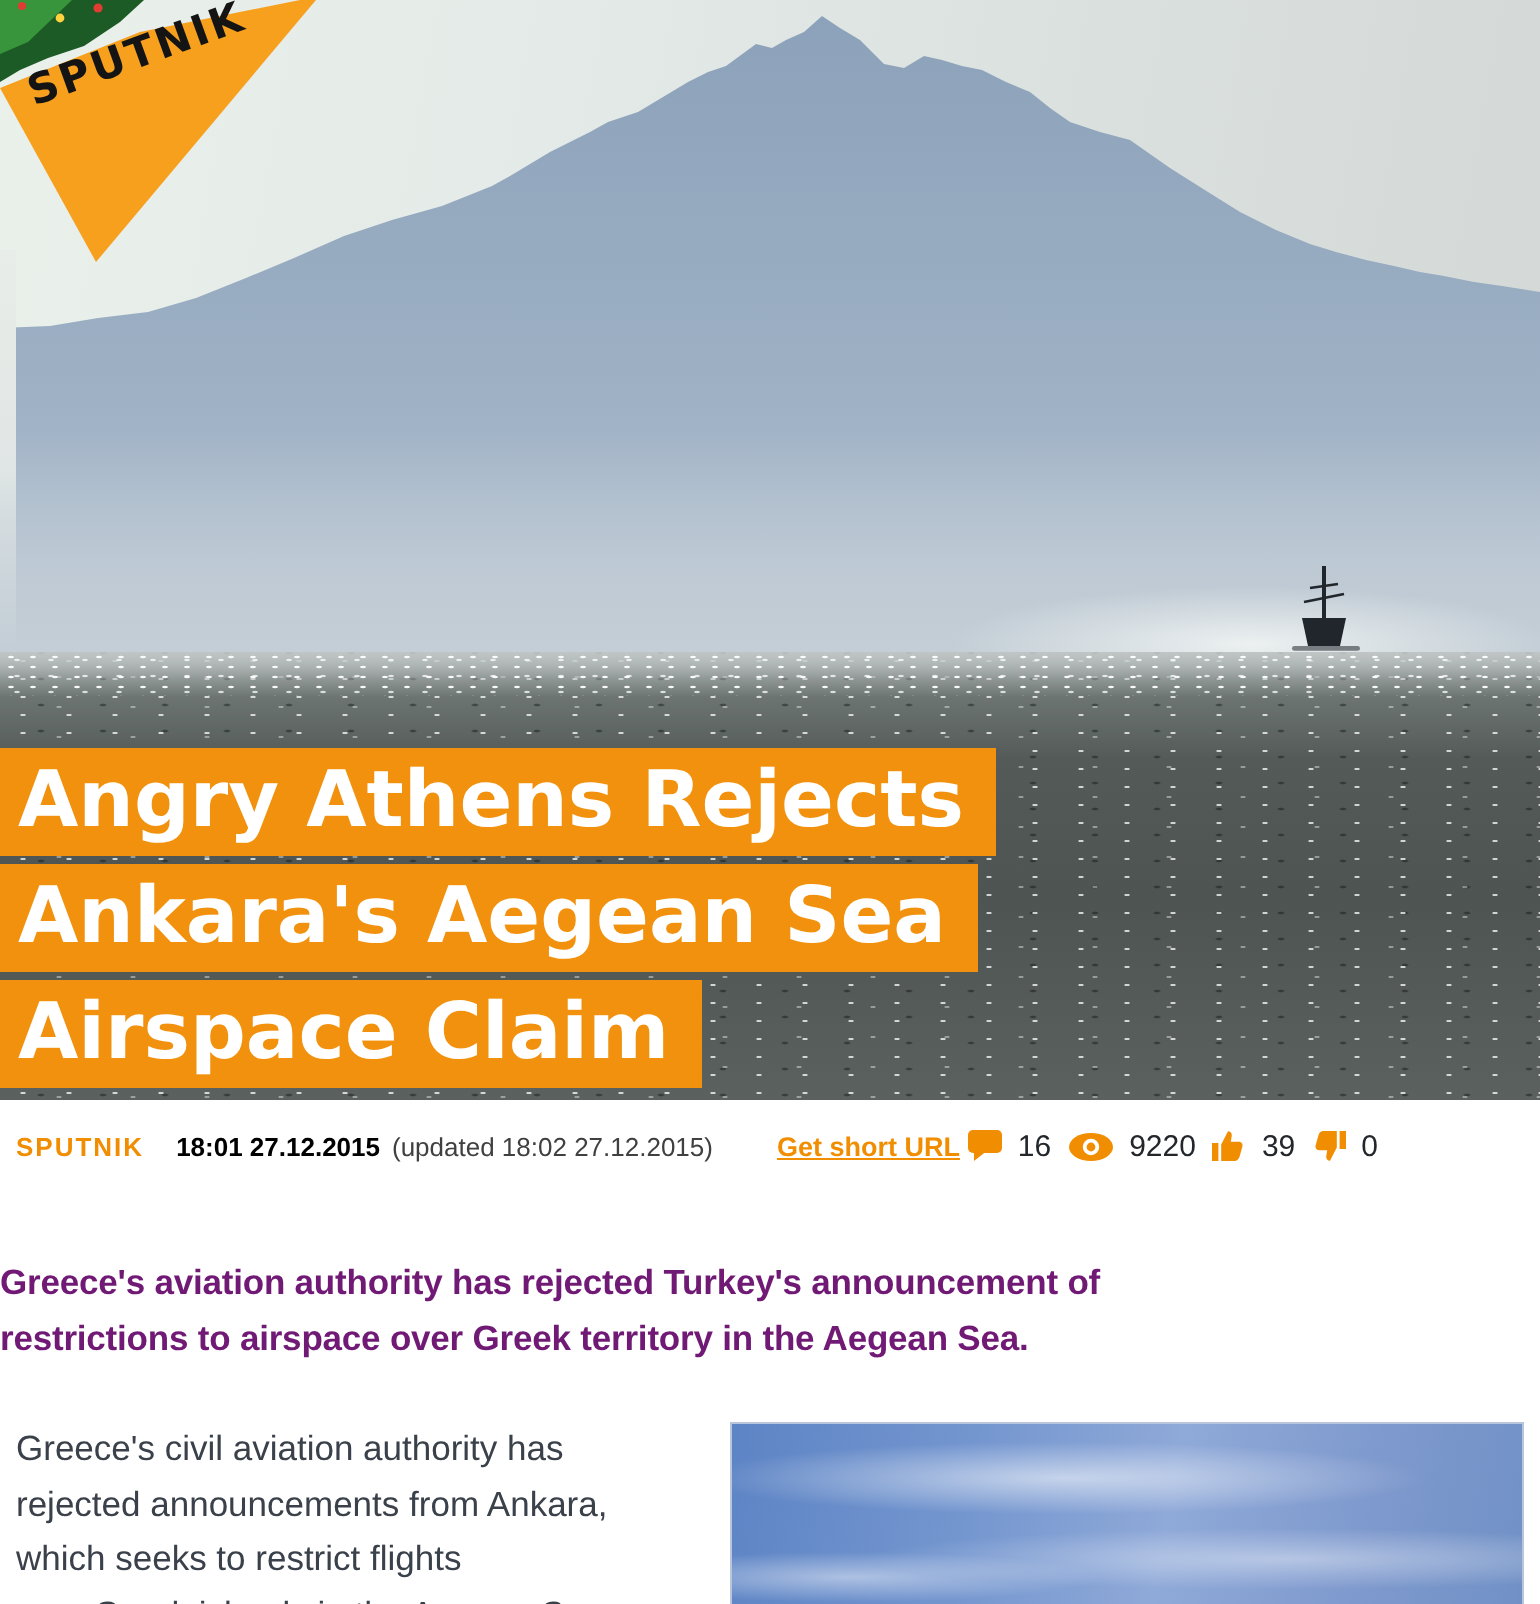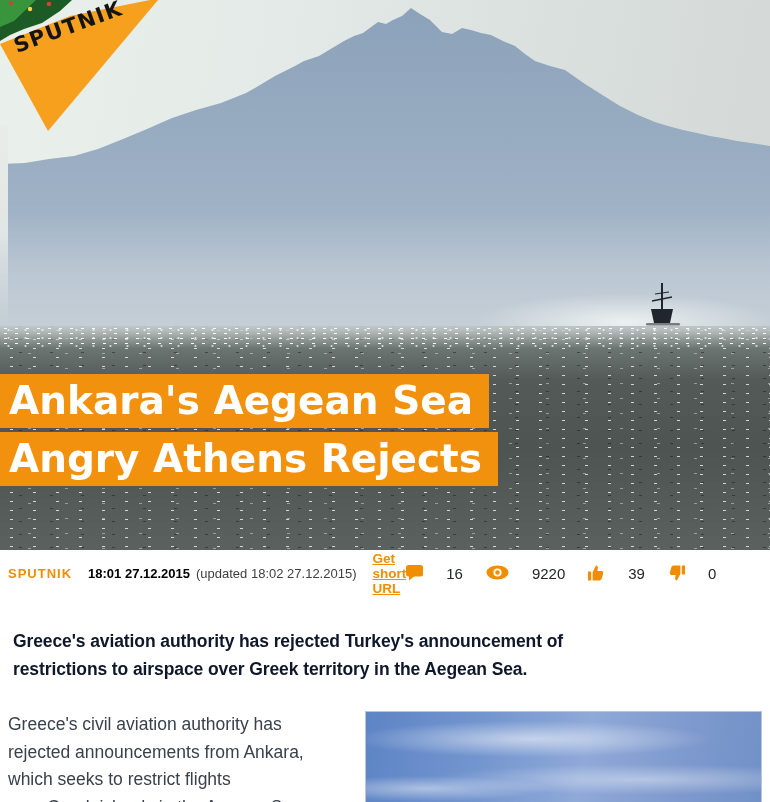--- a/index.html
+++ b/index.html
@@ -45,27 +45,27 @@
   .hl-line { margin-bottom:4px; }
   .hl-bar { display:inline-block; background:#F2910D; color:#ffffff;
     font-family:"DejaVu Sans", sans-serif; font-weight:bold;
     font-size:39px; line-height:54px; height:54px; padding:0 16px 0 9px; letter-spacing:0; }
 
   
   .meta-row { display:flex; align-items:center; height:46px; padding:0 8px; }
   .section-link { color:#F18D00; font-weight:bold; font-size:13px; letter-spacing:1px; text-decoration:none; }
   .timestamp { margin-left:16px; font-size:13px; color:#000; font-weight:bold; white-space:nowrap; }
   .updated { margin-left:6px; font-size:13px; color:#404040; font-weight:normal; white-space:nowrap; }
-  .short-url { margin-left:16px; color:#F18D00; font-weight:bold; font-size:13.5px; text-decoration:underline; }
-  .stats { margin-left:auto; margin-right:73px; display:flex; align-items:flex-start; gap:23px; }
+  .short-url { margin-left:32px; color:#F18D00; font-weight:bold; font-size:13.5px; text-decoration:underline; }
+  .stats { margin-left:auto; margin-right:73px; display:flex; align-items:center; gap:8px; }
   .stat-num { font-size:15px; color:#23272c; }
   .stat-icon { display:inline-flex; align-items:center; }
 
   
-  .lead { margin:31px 13px 0; font-size:17.5px; font-weight:bold; color:#0f172a;
+  .lead { margin:31px 0 0; font-size:17.5px; font-weight:bold; color:#701a75;
     line-height:1.6; white-space:pre-line; letter-spacing:-.1px; }
   .article { margin:28px 8px 0; }
   .inline-photo { float:right; width:397px; height:92px; margin:0 0 6px 12px;
     border:1px solid #b9c5da;
     background-image:
       radial-gradient(ellipse 260px 26px at 42% 30%, rgba(255,255,255,.55) 0%, rgba(255,255,255,0) 70%),
       radial-gradient(ellipse 300px 22px at 70% 75%, rgba(255,255,255,.40) 0%, rgba(255,255,255,0) 70%),
       radial-gradient(ellipse 180px 18px at 15% 85%, rgba(255,255,255,.45) 0%, rgba(255,255,255,0) 70%),
       linear-gradient(100deg, #5d84c5 0%, #7496cf 30%, #8fa9d8 55%, #7e99cd 80%, #7191c6 100%); }
   .body-text { font-size:17.5px; color:#3a414b; line-height:1.58; white-space:pre-line; }
@@ -108,22 +108,23 @@
       <polygon points="0,0 72,0 60,11 42,23 24,29 10,35 0,41" fill="#1C5A26"></polygon>
       <polygon points="0,0 36,0 14,21 0,27" fill="#38953B"></polygon>
       <circle cx="49" cy="4" r="2.3" fill="#E03C31"></circle>
       <circle cx="30" cy="9" r="2.2" fill="#FFD23F"></circle>
       <circle cx="11" cy="3" r="2" fill="#E03C31"></circle>
       <polygon points="0,44 70,16 150,0 158,0 48,131" fill="#F6A01E"></polygon>
       <text x="0" y="0" transform="translate(17,53) rotate(-20)" font-size="21" letter-spacing="1.5" fill="#141414">SPUTNIK</text>
     </svg>
 
     <div class="headline">
+      <div class="hl-line"><span class="hl-bar">Angry Athens Rejects</span></div>
       <div class="hl-line"><span class="hl-bar">Ankara's Aegean Sea</span></div>
-      <div class="hl-line"><span class="hl-bar">Angry Athens Rejects</span></div>
+      <div class="hl-line"><span class="hl-bar">Airspace Claim</span></div>
     </div>
   </div>
 
   <div class="meta-row">
     <a class="section-link" href="#">SPUTNIK</a>
     <span class="timestamp">18:01 27.12.2015</span>
     <span class="updated">(updated 18:02 27.12.2015)</span>
     <a class="short-url" href="#">Get short URL</a>
 
     <div class="stats">

